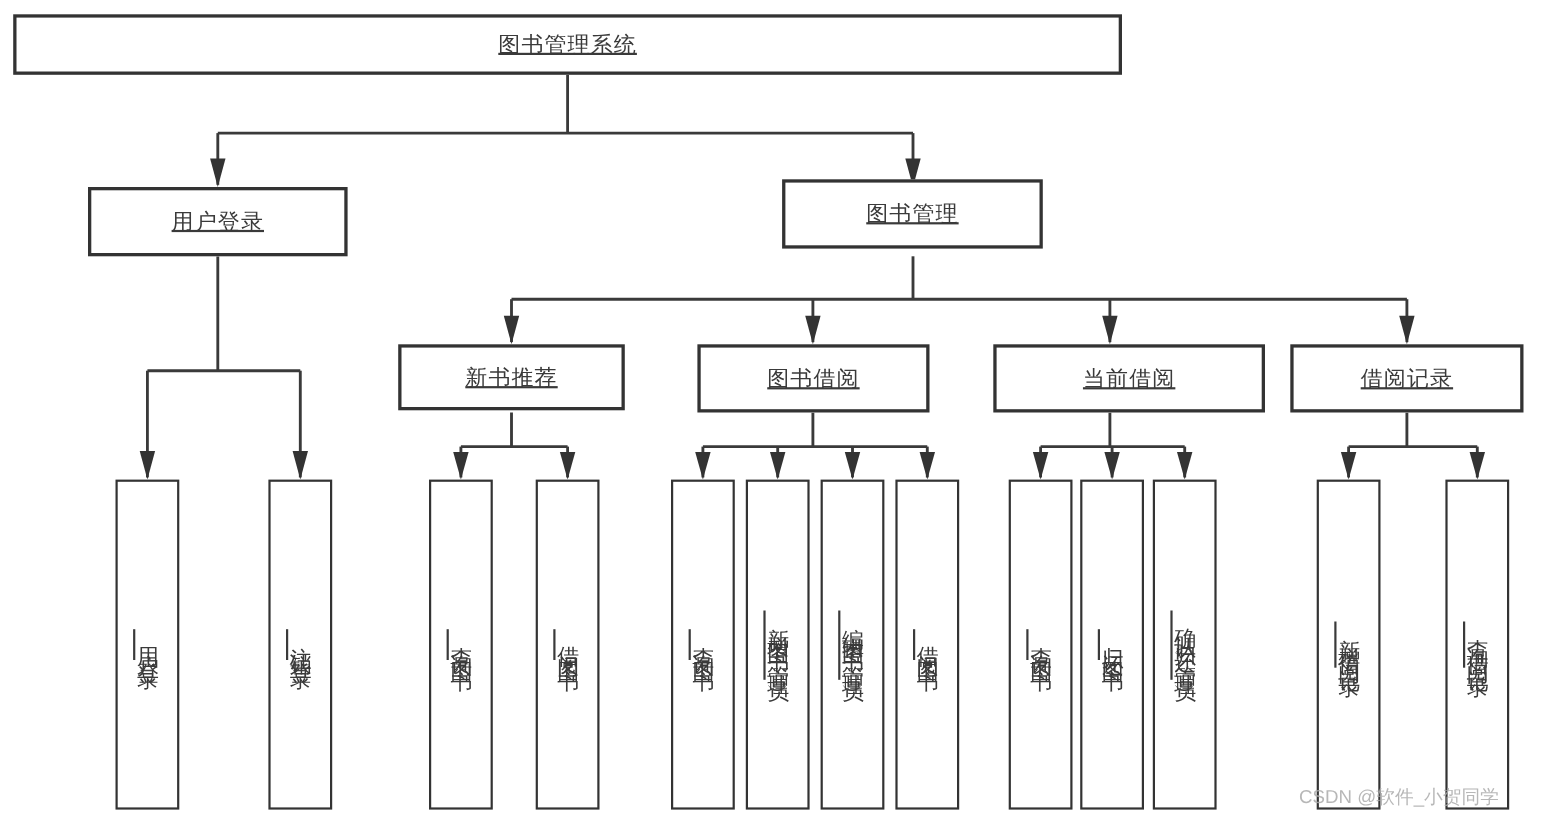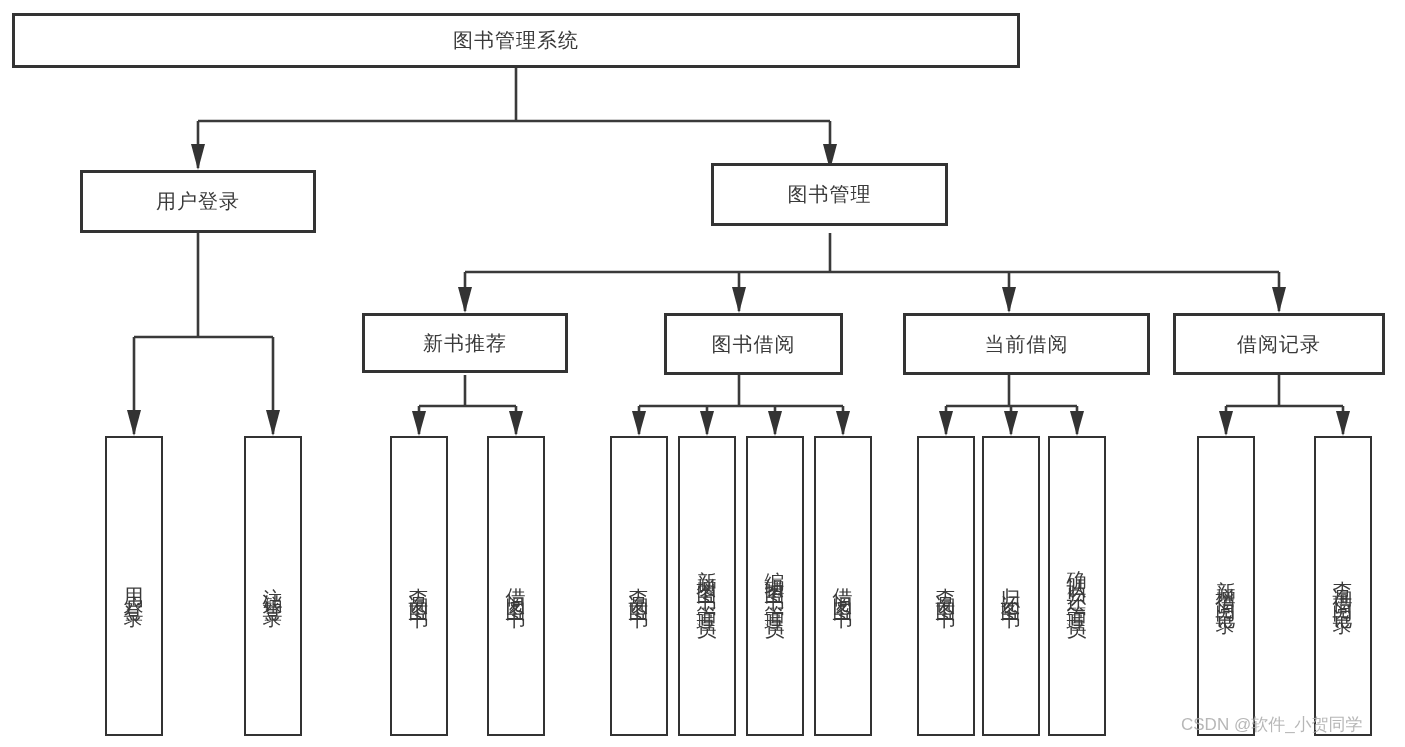--- a/index.html
+++ b/index.html
@@ -24,20 +24,21 @@
   .box {
     position: absolute;
     box-sizing: border-box;
     background: #ffffff;
     border: 3px solid #333333;
     color: #3a3a3a;
     display: flex;
     align-items: center;
     justify-content: center;
     text-align: center;
+    text-decoration: underline;
   }
   .box.h {
     font-size: 20px;
     letter-spacing: 1px;
   }
   .box.v {
     writing-mode: vertical-rl;
     text-orientation: mixed;
     font-size: 20px;
     letter-spacing: 7px;
@@ -139,21 +140,21 @@
       <polygon points="1336,411 1350,411 1343,436"></polygon>
     </g>
   </svg>
 
   <div class="box h" style="left:12px; top:13px; width:1008px; height:55px;">图书管理系统</div>
 
   <div class="box h" style="left:80px; top:170px; width:236px; height:63px;">用户登录</div>
   <div class="box h" style="left:711px; top:163px; width:237px; height:63px;">图书管理</div>
 
   <div class="box h" style="left:362px; top:313px; width:206px; height:60px;">新书推荐</div>
-  <div class="box h" style="left:664px; top:313px; width:179px; height:62px;">图书借阅</div>
+  <div class="box h" style="left:634px; top:313px; width:211px; height:62px;">图书借阅</div>
   <div class="box h" style="left:903px; top:313px; width:247px; height:62px;">当前借阅</div>
   <div class="box h" style="left:1173px; top:313px; width:212px; height:62px;">借阅记录</div>
 
   <div class="box v" style="left:105px;">用户登录</div>
   <div class="box v" style="left:244px;">注销登录</div>
 
   <div class="box v" style="left:390px;">查询图书</div>
   <div class="box v" style="left:487px;">借阅图书</div>
 
   <div class="box v" style="left:610px;">查询图书</div>

